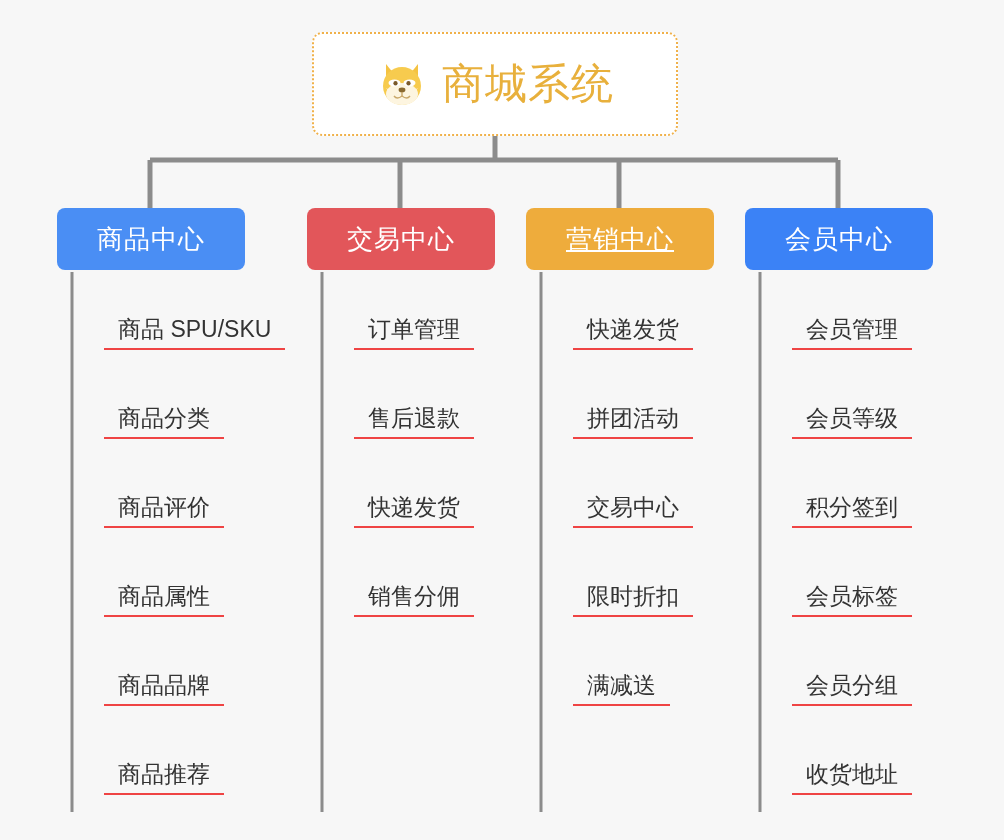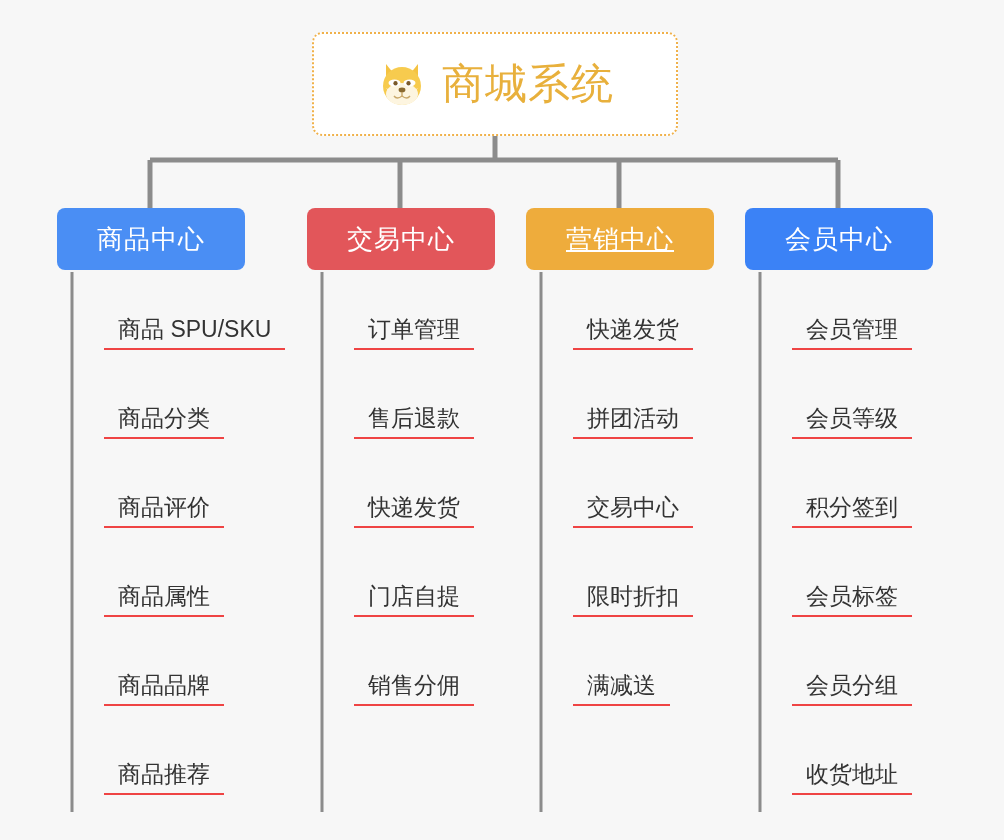--- a/index.html
+++ b/index.html
@@ -180,23 +180,20 @@
       <div class="item">
           <span class="item-inner">订单管理</span>
         </div>
       <div class="item">
           <span class="item-inner">售后退款</span>
         </div>
       <div class="item">
           <span class="item-inner">快递发货</span>
         </div>
       <div class="item">
-          <span class="item-inner">门店自提</span>
-        </div>
-      <div class="item">
           <span class="item-inner">销售分佣</span>
         </div>
     </div>
   </div>
 
   <div class="branch" style="left:526px;">
     <div class="branch-header" style="background: rgb(238, 172, 60); text-decoration: underline;">
       <span>营销中心</span>
     </div>
     <div class="branch-items">

